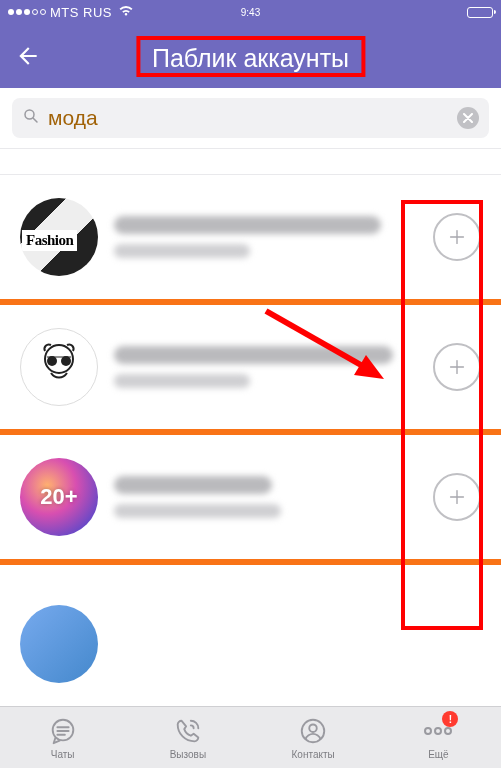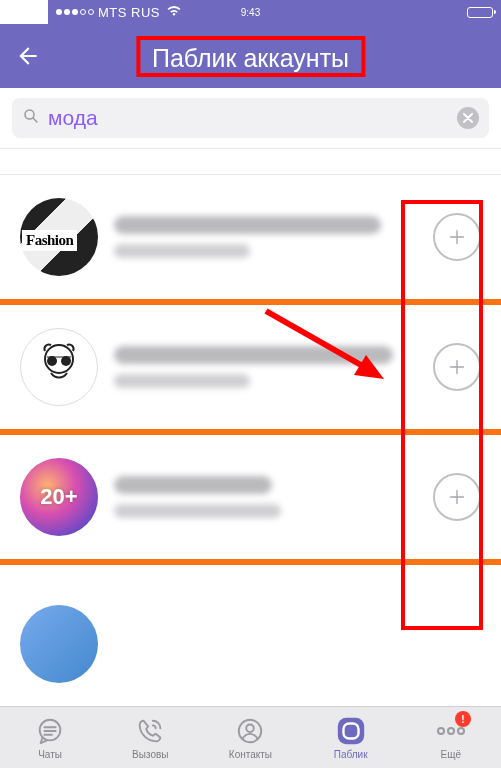--- a/index.html
+++ b/index.html
@@ -1,20 +1,20 @@
 <!DOCTYPE html>
 <html><head>
   <meta charset="utf-8">
   <style>
     * { margin: 0; padding: 0; box-sizing: border-box; font-family: -apple-system, "Helvetica Neue", Arial, sans-serif; }
     html, body { width: 501px; height: 768px; overflow: hidden; }
     body { background: #fff; position: relative; }
 
     
-    .status-bar { height: 24px; background: #6f6abf; color: #fff; display: flex; align-items: center; justify-content: space-between; padding: 0 8px; font-size: 13px; margin-left: 48px; }
+    .status-bar { height: 24px; background: #6f6abf; color: #fff; display: flex; align-items: center; justify-content: space-between; padding: 0 8px; font-size: 13px; }
     .status-left { display: flex; align-items: center; gap: 4px; }
     .dots { display: flex; gap: 2px; }
     .dot { width: 6px; height: 6px; border-radius: 50%; background: #fff; }
     .dot.empty { background: transparent; border: 1px solid #fff; }
     .carrier { font-size: 13px; letter-spacing: 0.5px; }
     .wifi { margin-left: 2px; }
     .time { font-weight: 400; font-size: 10px; position: absolute; left: 50%; transform: translateX(-50%); }
     .batt { border: 1.5px solid #fff; border-radius: 3px; width: 26px; height: 11px; position: relative; }
     .batt::after { content: ""; position: absolute; right: -4px; top: 2.5px; width: 2.5px; height: 4px; background: #fff; border-radius: 0 2px 2px 0; }
     .batt-fill { background: #fff; width: 70%; height: 100%; border-radius: 1px; }
@@ -22,21 +22,21 @@
     
     .header { height: 64px; background: #6f6abf; display: flex; align-items: center; position: relative; }
     .back { width: 40px; height: 40px; display: flex; align-items: center; justify-content: center; margin-left: 8px; }
     .title-wrap { position: absolute; left: 50%; transform: translateX(-50%); }
     .title-annot { border: 4px solid #ff0000; padding: 4px 12px 0; }
     .title { color: #fff; font-size: 25px; font-weight: 400; white-space: nowrap; }
 
     
     .search-wrap { padding: 10px 12px; background: #fff; border-bottom: 1px solid #e9e9ec; }
     .search { background: #f1f1f3; border-radius: 8px; height: 40px; display: flex; align-items: center; padding: 0 10px; gap: 8px; }
-    .search-input { flex: 1; border: none; outline: none; background: transparent; font-size: 21px; color: #8b5cf6; }
+    .search-input { flex: 1; border: none; outline: none; background: transparent; font-size: 21px; color: #a16207; }
     .clear-btn { width: 22px; height: 22px; border-radius: 50%; background: #c1c1c5; display: flex; align-items: center; justify-content: center; }
 
     
     .results { height: 554px; overflow: hidden; position: relative; }
     .gap { height: 26px; border-bottom: 1px solid #e9e9ec; }
     .row { height: 130px; display: flex; align-items: center; padding: 0 20px; border-bottom: 6px solid #f97316; gap: 16px; }
     .avatar { width: 78px; height: 78px; border-radius: 50%; background: #ddd; flex-shrink: 0; position: relative; overflow: hidden; display: flex; align-items: center; justify-content: center; }
     .txt { flex: 1; display: flex; flex-direction: column; gap: 10px; }
     .blur-line { height: 18px; border-radius: 9px; filter: blur(3px); background: #bababd; }
     .blur-sub { height: 14px; width: 45%; border-radius: 7px; filter: blur(3px); background: #cfcfd2; }
@@ -211,29 +211,20 @@
   <div class="tab">
     <span class="ico">
       <svg width="30" height="30" viewBox="0 0 32 32">
           <circle cx="16" cy="16" r="12" stroke="#9a9aa0" stroke-width="2" fill="none"></circle>
           <circle cx="16" cy="13" r="4" stroke="#9a9aa0" stroke-width="2" fill="none"></circle>
           <path d="M8 25c1-4 5-6 8-6s7 2 8 6" stroke="#9a9aa0" stroke-width="2" fill="none"></path>
         </svg>
     </span>
     <span class="tab-label">Контакты</span>
   </div>
-  <div class="tab active">
-    <span class="ico">
-      <svg width="34" height="34" viewBox="0 0 34 34">
-          <rect x="3" y="3" width="28" height="28" rx="9" fill="#6f6abf"></rect>
-          <rect x="9" y="9" width="16" height="16" rx="6" stroke="#fff" stroke-width="2.5" fill="none"></rect>
-        </svg>
-    </span>
-    <span class="tab-label">Паблик</span>
-  </div>
   <div class="tab">
     <span class="ico">
       <svg width="30" height="12" viewBox="0 0 30 12">
           <circle cx="5" cy="6" r="3" stroke="#9a9aa0" stroke-width="2" fill="none"></circle>
           <circle cx="15" cy="6" r="3" stroke="#9a9aa0" stroke-width="2" fill="none"></circle>
           <circle cx="25" cy="6" r="3" stroke="#9a9aa0" stroke-width="2" fill="none"></circle>
         </svg>
       <span class="badge">!</span>
     </span>
     <span class="tab-label">Ещё</span>

